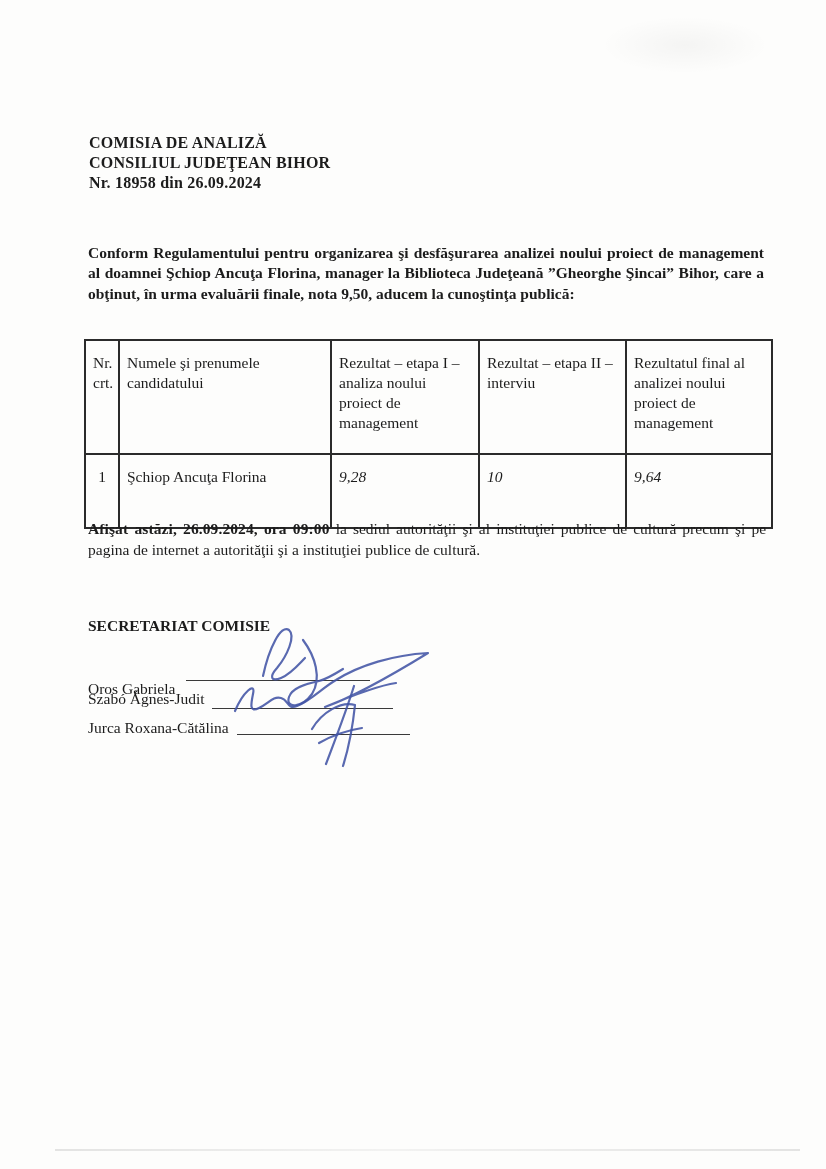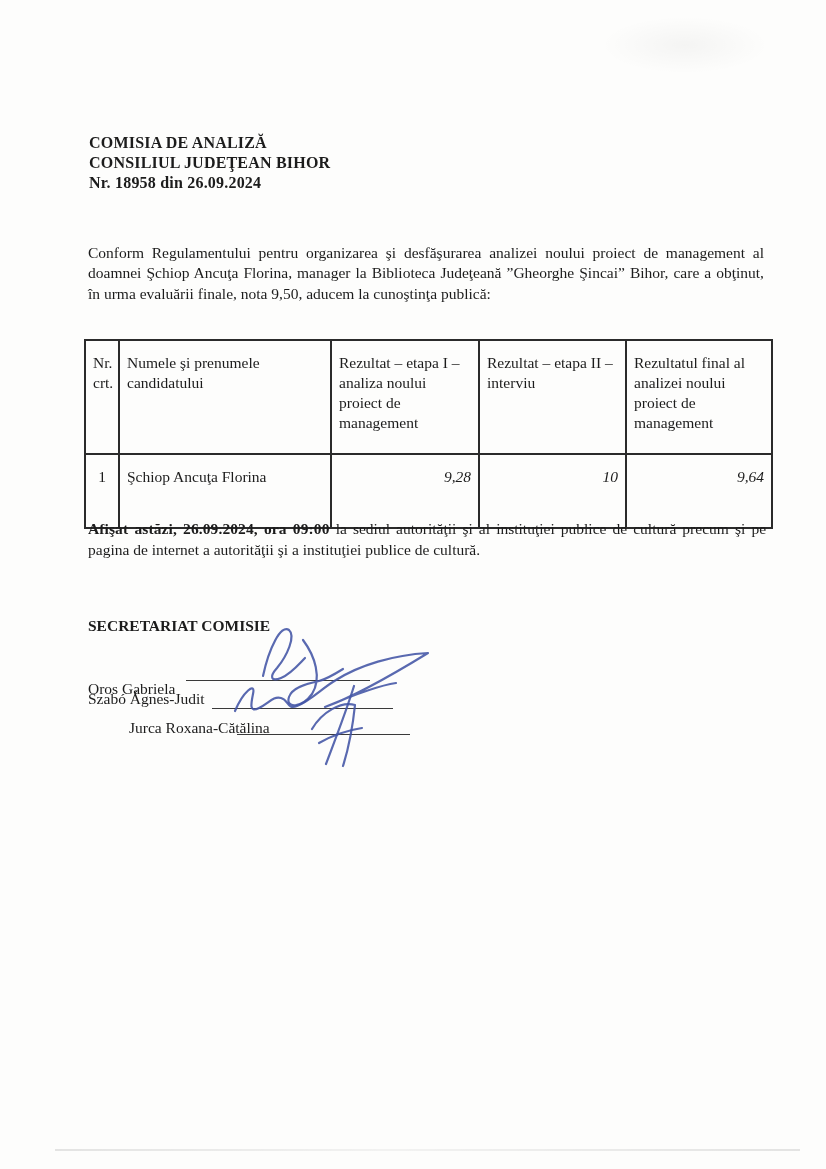--- a/index.html
+++ b/index.html
@@ -12,40 +12,40 @@
     overflow:hidden;
   }
   .letterhead{
     position:absolute;left:89px;top:133px;
     font-weight:bold;font-size:16px;line-height:20px;letter-spacing:.2px;
   }
   .para{
     position:absolute;left:88px;width:676px;
     font-size:15.5px;line-height:20.6px;text-align:justify;
   }
-  .para-intro{top:227px;}
+  .para-intro{top:227px;font-weight:bold;}
   .para-result{top:303px;text-indent:47px;}
   table.results{
     position:absolute;left:84px;top:339px;
     width:687px;border-collapse:collapse;table-layout:fixed;
     font-size:15.5px;line-height:20px;
   }
   table.results td{
     border:2px solid #2b2b2b;
     vertical-align:top;
     padding:12px 7px;
   }
   table.results .hdr-row td{height:88px;}
   table.results .data-row td{height:48px;}
   .col-nr{width:34px;}
   .col-name{width:212px;}
   .col-e1{width:148px;}
   .col-e2{width:147px;}
   .col-fin{width:146px;}
-  .score{font-style:italic;text-align:right;}
+  .score{font-style:italic;text-align:left;}
   .cell-nr{text-align:center;}
   .notice{
     position:absolute;left:88px;top:502px;width:678px;
     font-size:15.5px;line-height:21px;text-align:justify;
   }
   .notice b{letter-spacing:.1px;}
   .sec-title{
     position:absolute;left:88px;top:617px;
     font-weight:bold;font-size:15.5px;
     text-underline-offset:3px;
@@ -53,21 +53,21 @@
   .sig-name{
     position:absolute;left:88px;
     font-size:15.5px;
   }
   .sig-line{
     position:absolute;height:0;
     border-bottom:1.6px solid #3a3a3a;
   }
   .n1{top:680px;} .l1{left:186px;top:680px;width:184px;}
   .n2{top:690px;} .l2{left:212px;top:708px;width:181px;}
-  .n3{top:719px;margin-left:41px;} .l3{left:237px;top:734px;width:173px;}
+  .n3{top:719px;} .l3{left:237px;top:734px;width:173px;}
   .ink-overlay{
     position:absolute;left:225px;top:612px;width:250px;height:165px;
     pointer-events:none;
   }
   .ink-overlay path{
     fill:none;stroke-width:2.2;stroke-linecap:round;stroke-linejoin:round;opacity:.88;
   }
   .smudge{
     position:absolute;left:600px;top:16px;width:170px;height:58px;
     background:radial-gradient(ellipse at center, rgba(0,0,0,0.035), rgba(0,0,0,0) 70%);

